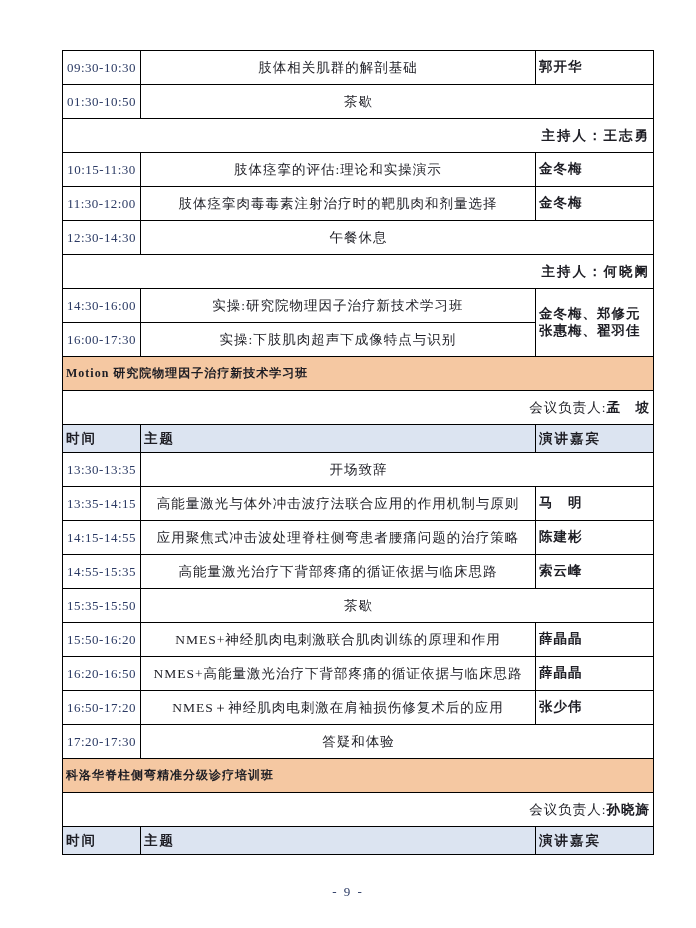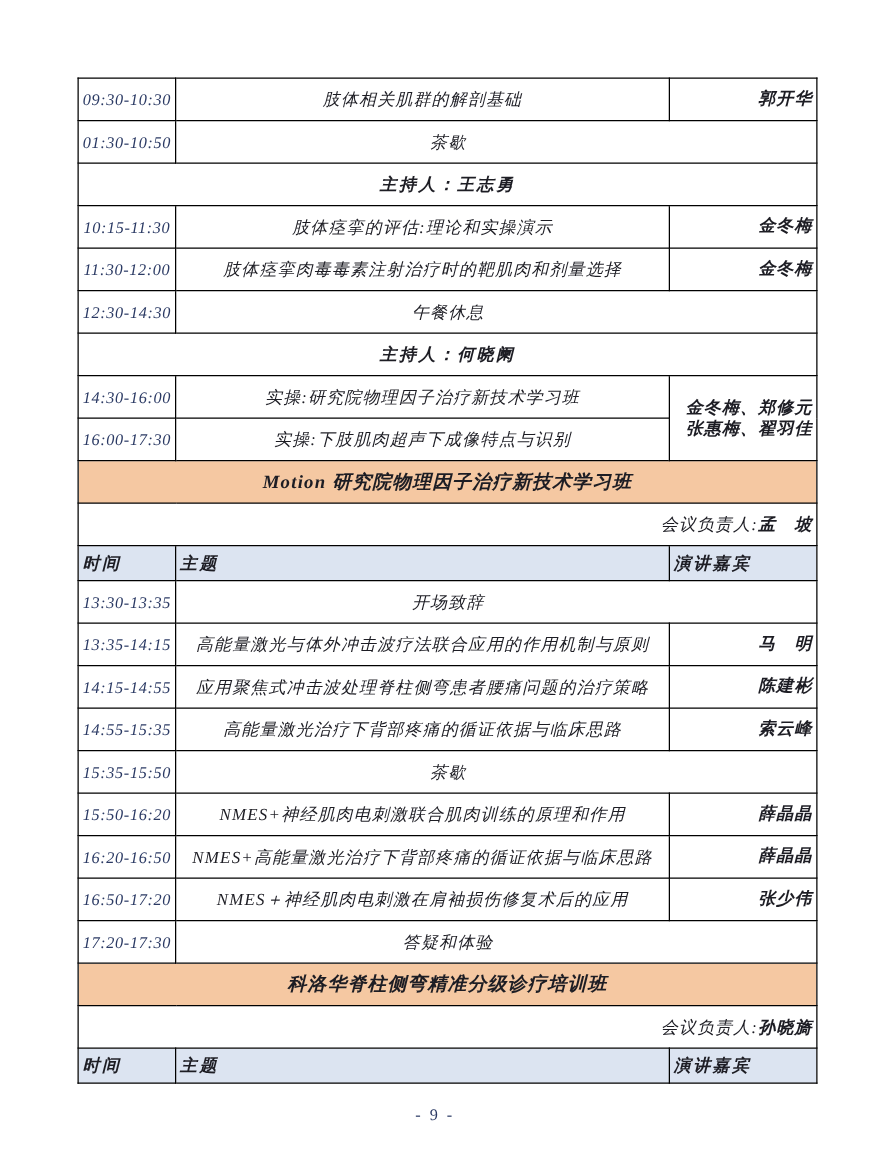--- a/index.html
+++ b/index.html
@@ -2,32 +2,32 @@
 <html style="--section_bg: #f5c8a2; --header_bg: #dce4f1; --time_text: #2b3a64; --body_text: #1d1d24;"><head>
 <meta charset="utf-8">
 <style>
   html,body { margin:0; padding:0; }
   body {
     width:696px; height:928px; position:relative; background:#ffffff;
     font-family:"Liberation Serif","DejaVu Serif",serif;
     color:#1d1d24;
   }
   .doc-table {
-    position:absolute; left:62px; top:62px;
-    border-collapse:collapse; table-layout:fixed; width:591px;font-style:italic;
+    position:absolute; left:62px; top:50px;
+    border-collapse:collapse; table-layout:fixed; width:591px;
   }
   .doc-table td, .doc-table th { border:1px solid #000; padding:0 3px; overflow:hidden; }
   .doc-table tr { height:34px; }
   .doc-table tr.head { height:28px; }
   .time { text-align:center; font-size:13px; color:var(--time_text,#2b3a64); letter-spacing:0.5px; white-space:nowrap; }
   .topic { text-align:center; font-size:13.5px; letter-spacing:1px; color:var(--body_text,#1d1d24); }
   .topic.mergedspan { padding-right:80px; } 
-  .speaker { text-align:right; font-size:13.5px; font-weight:bold; letter-spacing:1px; line-height:1.25; }
-  tr.host td { text-align:center; font-weight:bold; font-size:13.5px; letter-spacing:2px; }
-  tr.section td { background:var(--section_bg,#f5c8a2); text-align:center; font-weight:bold; font-size:15px; letter-spacing:1px; }
+  .speaker { text-align:left; font-size:13.5px; font-weight:bold; letter-spacing:1px; line-height:1.25; }
+  tr.host td { text-align:right; font-weight:bold; font-size:13.5px; letter-spacing:2px; }
+  tr.section td { background:var(--section_bg,#f5c8a2); text-align:left; font-weight:bold; font-size:12px; letter-spacing:1px; }
   tr.leader td { text-align:right; font-size:13.5px; letter-spacing:1px; }
   tr.leader .leader-name { font-weight:bold; }
   tr.head th { background:var(--header_bg,#dce4f1); font-size:13.5px; font-weight:bold; letter-spacing:2px; text-align:left; }
   .page-number {
     position:absolute; left:0; top:884px; width:696px; text-align:center;
     font-size:13px; color:var(--time_text,#2b3a64); letter-spacing:2px;
   }
 </style>
 </head>
 <body>

